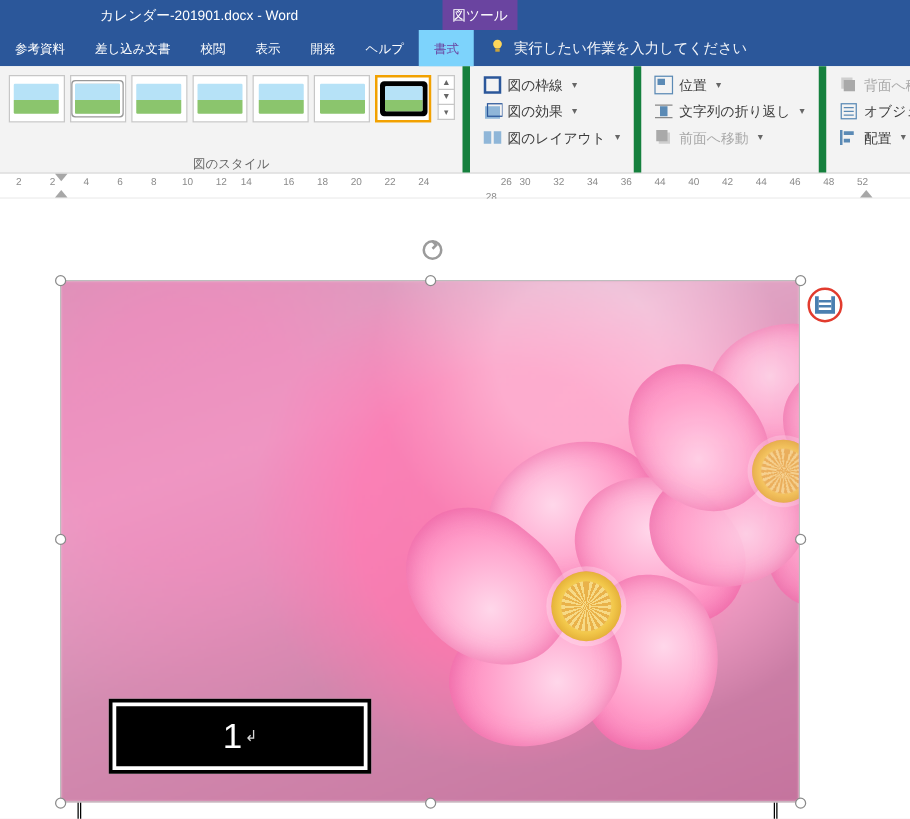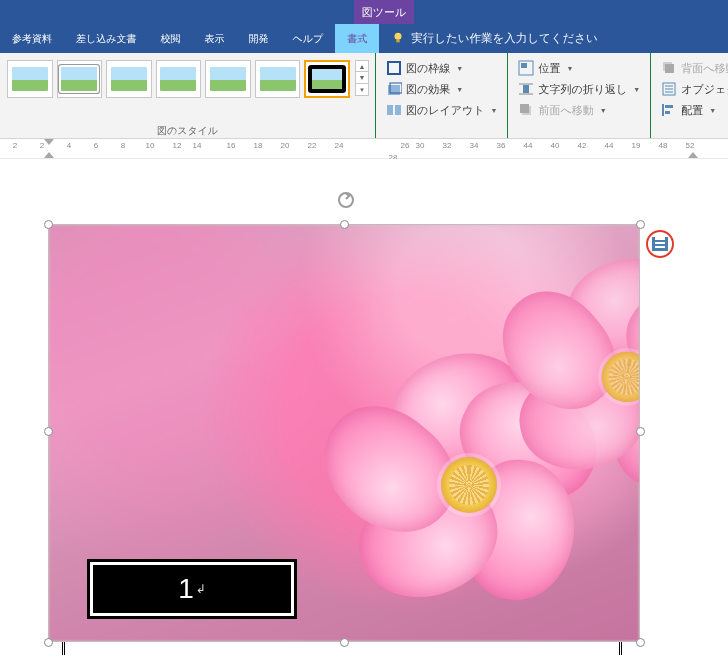--- a/index.html
+++ b/index.html
@@ -9,21 +9,21 @@
   .titlebar .context-tab { position: absolute; left: 354px; top: 0; width: 60px; height: 24px; background: #6a44a0; color:#fff; display:flex; align-items:center; justify-content:center; font-size:11px; }
 
   .menubar { height: 29px; background: #2b579a; color: #fff; display: flex; align-items: center; }
   .menubar .tab { padding: 0 12px; height: 29px; display:flex; align-items:center; cursor:pointer; font-size:10px; }
   .menubar .tab.active { background: #7dd3fc; color: #6a44a0; }
   .menubar .bulb { width: 14px; height: 14px; margin: 0 6px 0 12px; }
   .menubar .tellme { font-size: 11.5px; opacity: .95; flex: 1; }
 
   
   .ribbon { height: 86px; background: #f3f3f3; border-bottom: 1px solid #d4d4d4; display: flex; }
-  .ribbon-group { border-right: 1px solid #15803d; padding: 4px 6px 2px 6px; display:flex; flex-direction:column; justify-content:space-between; }
+  .ribbon-group { border-right: 6px solid #15803d; padding: 4px 6px 2px 6px; display:flex; flex-direction:column; justify-content:space-between; }
   .group-body { display:flex; align-items:flex-start; gap:2px; }
   .group-label { text-align:center; color:#666; font-size:10px; padding-bottom:2px; }
 
   
   .styles-scroll { width: 376px; gap: 23px; }
   .style-thumb { width: 48px; height: 38px; border: 1px solid #c7c7c7; margin: 3px 1px; display:flex; align-items:center; justify-content:center; background:#fff; cursor:pointer; }
   .style-thumb.selected { border: 2px solid #f2a100; background:#fff; }
   .style-thumb .pic { width: 36px; height: 24px; background: linear-gradient(to bottom, #b6e2f7 0%, #b6e2f7 55%, #8bc56d 55%, #8bc56d 100%); border-radius:1px; }
   .style-thumb.frame .pic { box-shadow: 0 0 0 2px #fff, 0 0 0 3px #999; }
   .style-thumb.sel .pic { width:30px; height:20px; box-shadow: 0 0 0 4px #000; }
@@ -90,20 +90,21 @@
   .label-inner { width:100%; height:100%; background:#000; color:#fff; display:flex; align-items:center; justify-content:center; font-family: Georgia, serif; font-size:28px; }
   .label-inner .cur { font-size:12px; margin-left:2px; opacity:.85; }
 
   
   .cal-bg { position:absolute; left:62px; top:434px; width:560px; height:80px; border:3px double #000; }
 </style>
 </head>
 <body>
 
 <div class="titlebar">
+  <span>カレンダー-201901.docx - Word</span>
   <div class="context-tab">図ツール</div>
 </div>
 
 <div class="menubar">
   <div class="tab">参考資料</div>
   <div class="tab">差し込み文書</div>
   <div class="tab">校閲</div>
   <div class="tab">表示</div>
   <div class="tab">開発</div>
   <div class="tab">ヘルプ</div>
@@ -280,21 +281,21 @@
     <span class="tick" style="left: 359px; margin-left: 39px;">26</span>
     <span class="tick" style="left: 386px; margin-top: 12px;">28</span>
     <span class="tick" style="left: 413px;">30</span>
     <span class="tick" style="left: 440px;">32</span>
     <span class="tick" style="left: 467px;">34</span>
     <span class="tick" style="left: 494px;">36</span>
     <span class="tick" style="left: 521px;">44</span>
     <span class="tick" style="left: 548px;">40</span>
     <span class="tick" style="left: 575px;">42</span>
     <span class="tick" style="left: 602px;">44</span>
-    <span class="tick" style="left: 629px;">19</span>
+    <span class="tick" style="left: 629px;">46</span>
     <span class="tick" style="left: 656px;">48</span>
     <span class="tick" style="left: 683px;">52</span>
   </div>
 
 <div class="doc">
   <div class="rotate-handle">
     <svg width="18" height="18">
         <circle cx="9" cy="9" r="7" fill="none" stroke="#9b9b9b" stroke-width="2"></circle>
         <path d="M9 2 l3 3 -3 3" fill="none" stroke="#9b9b9b" stroke-width="2"></path>
       </svg>

